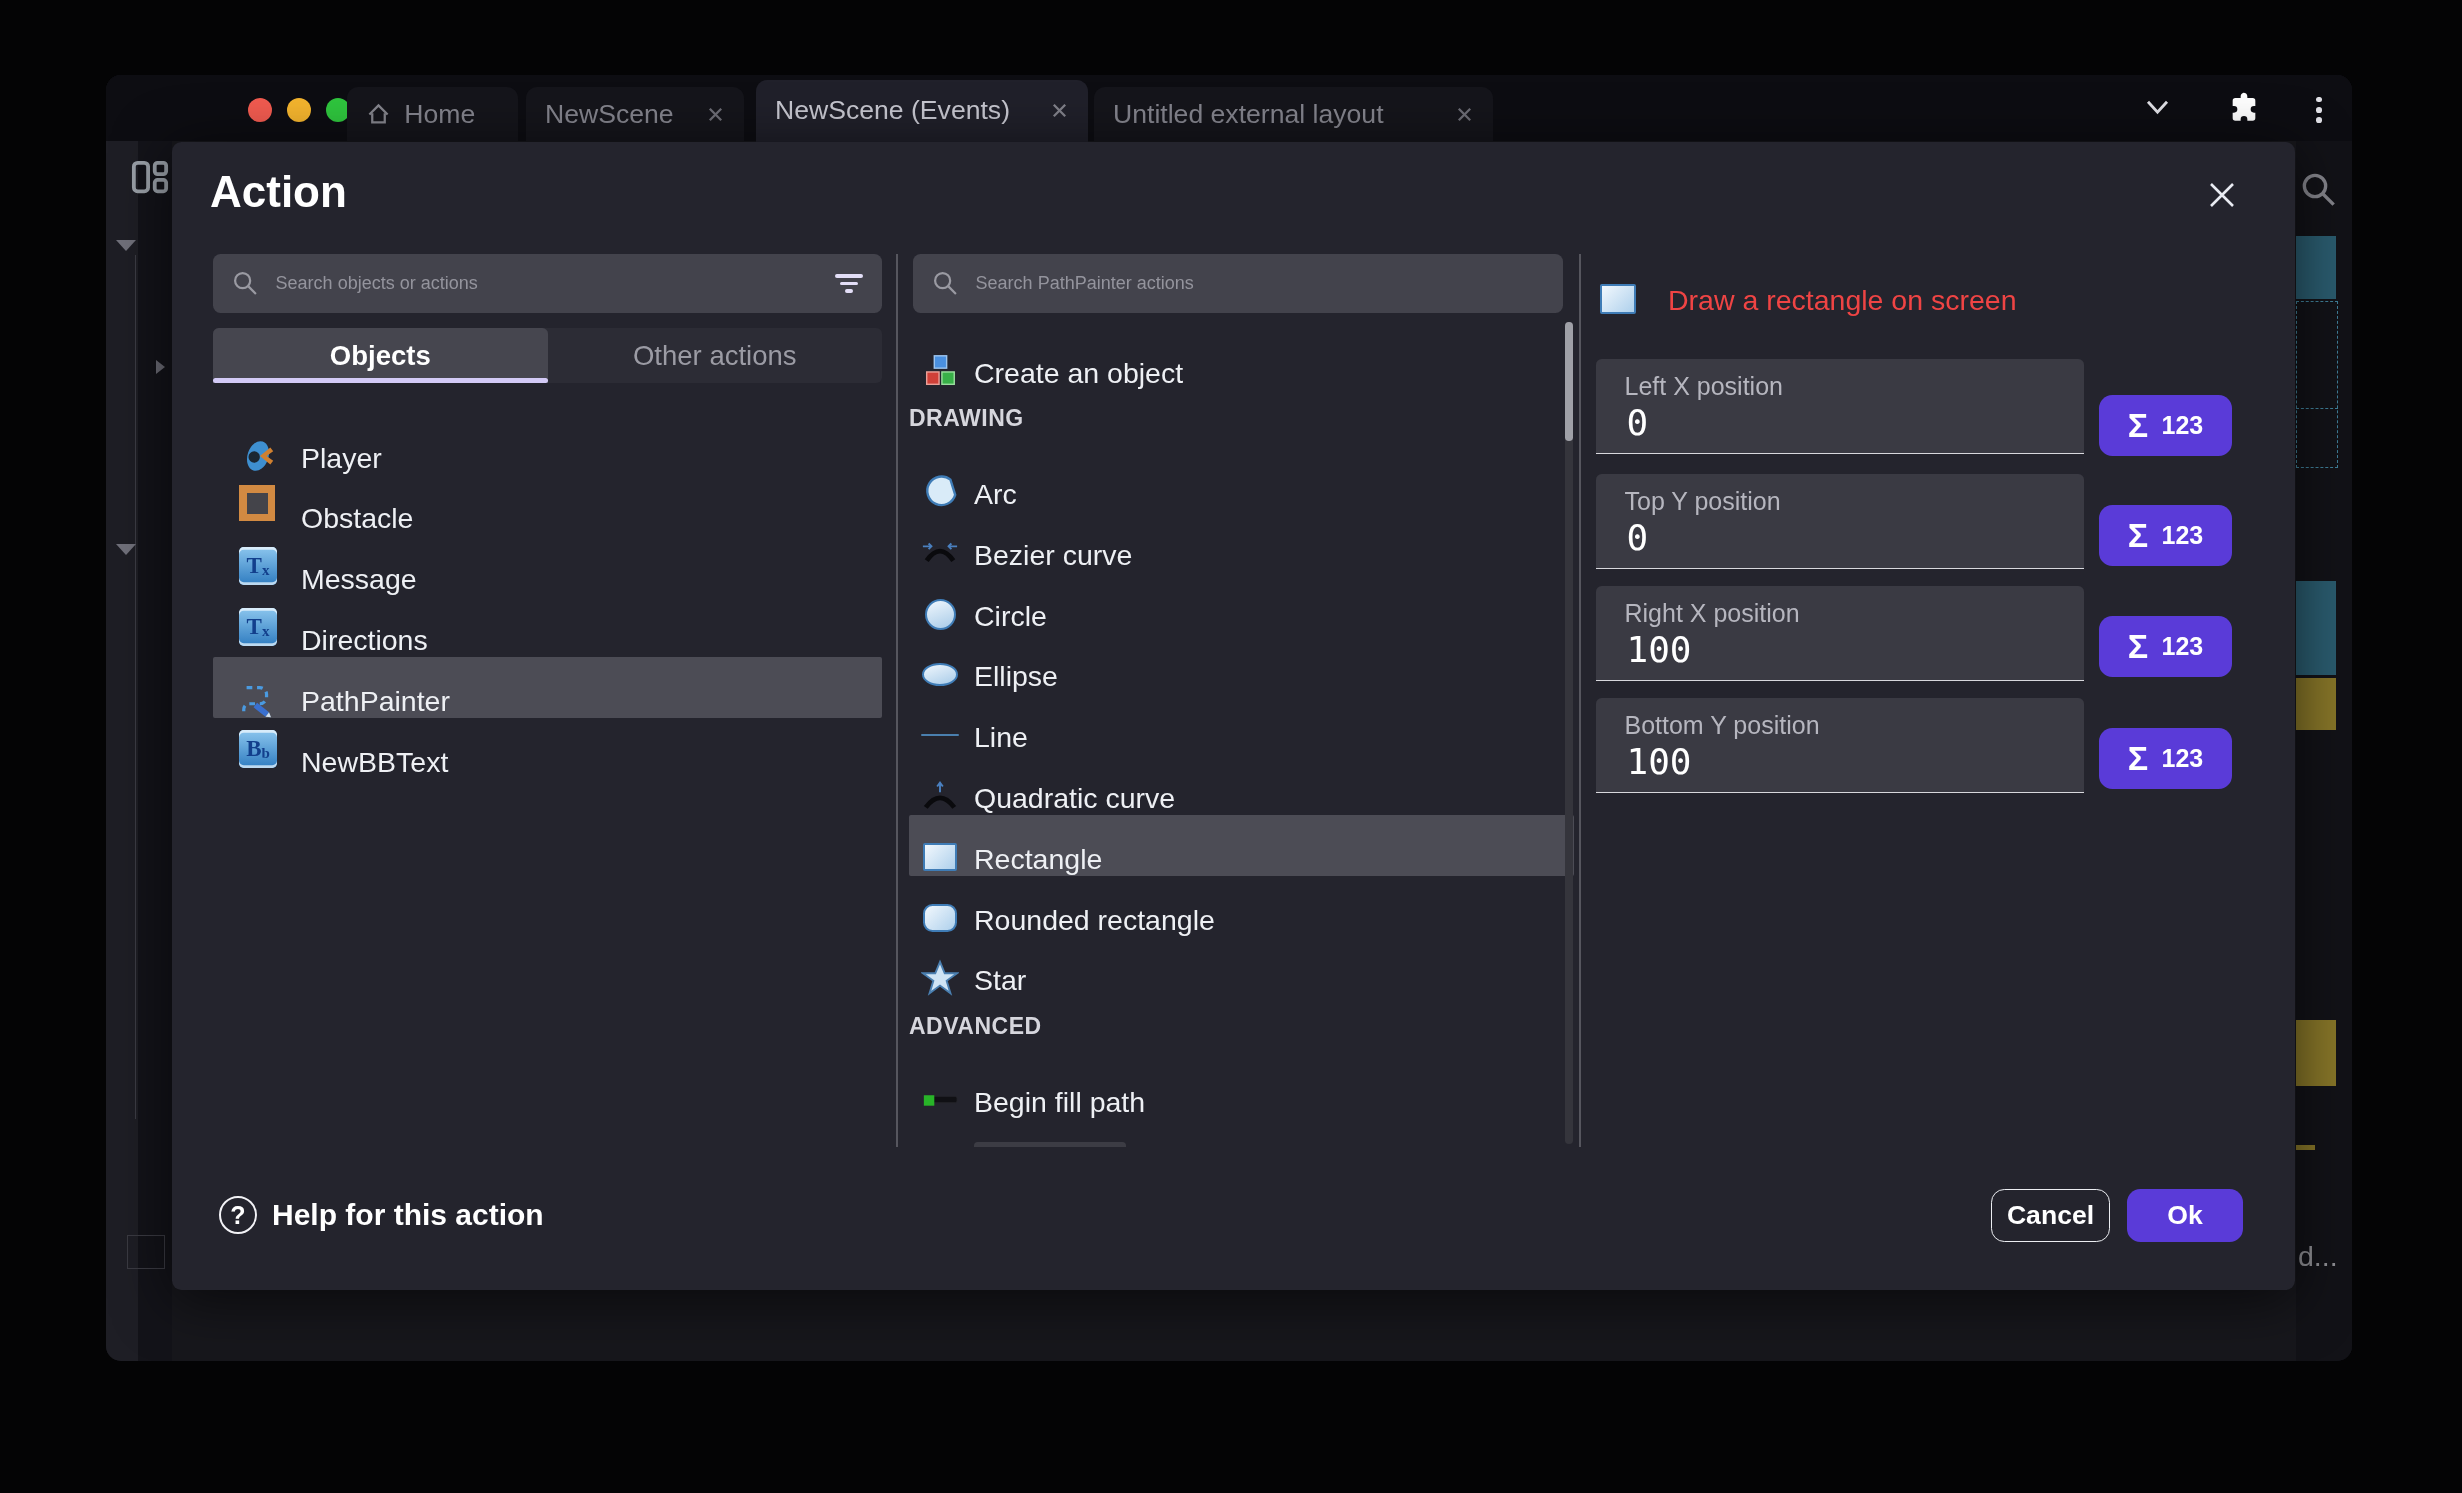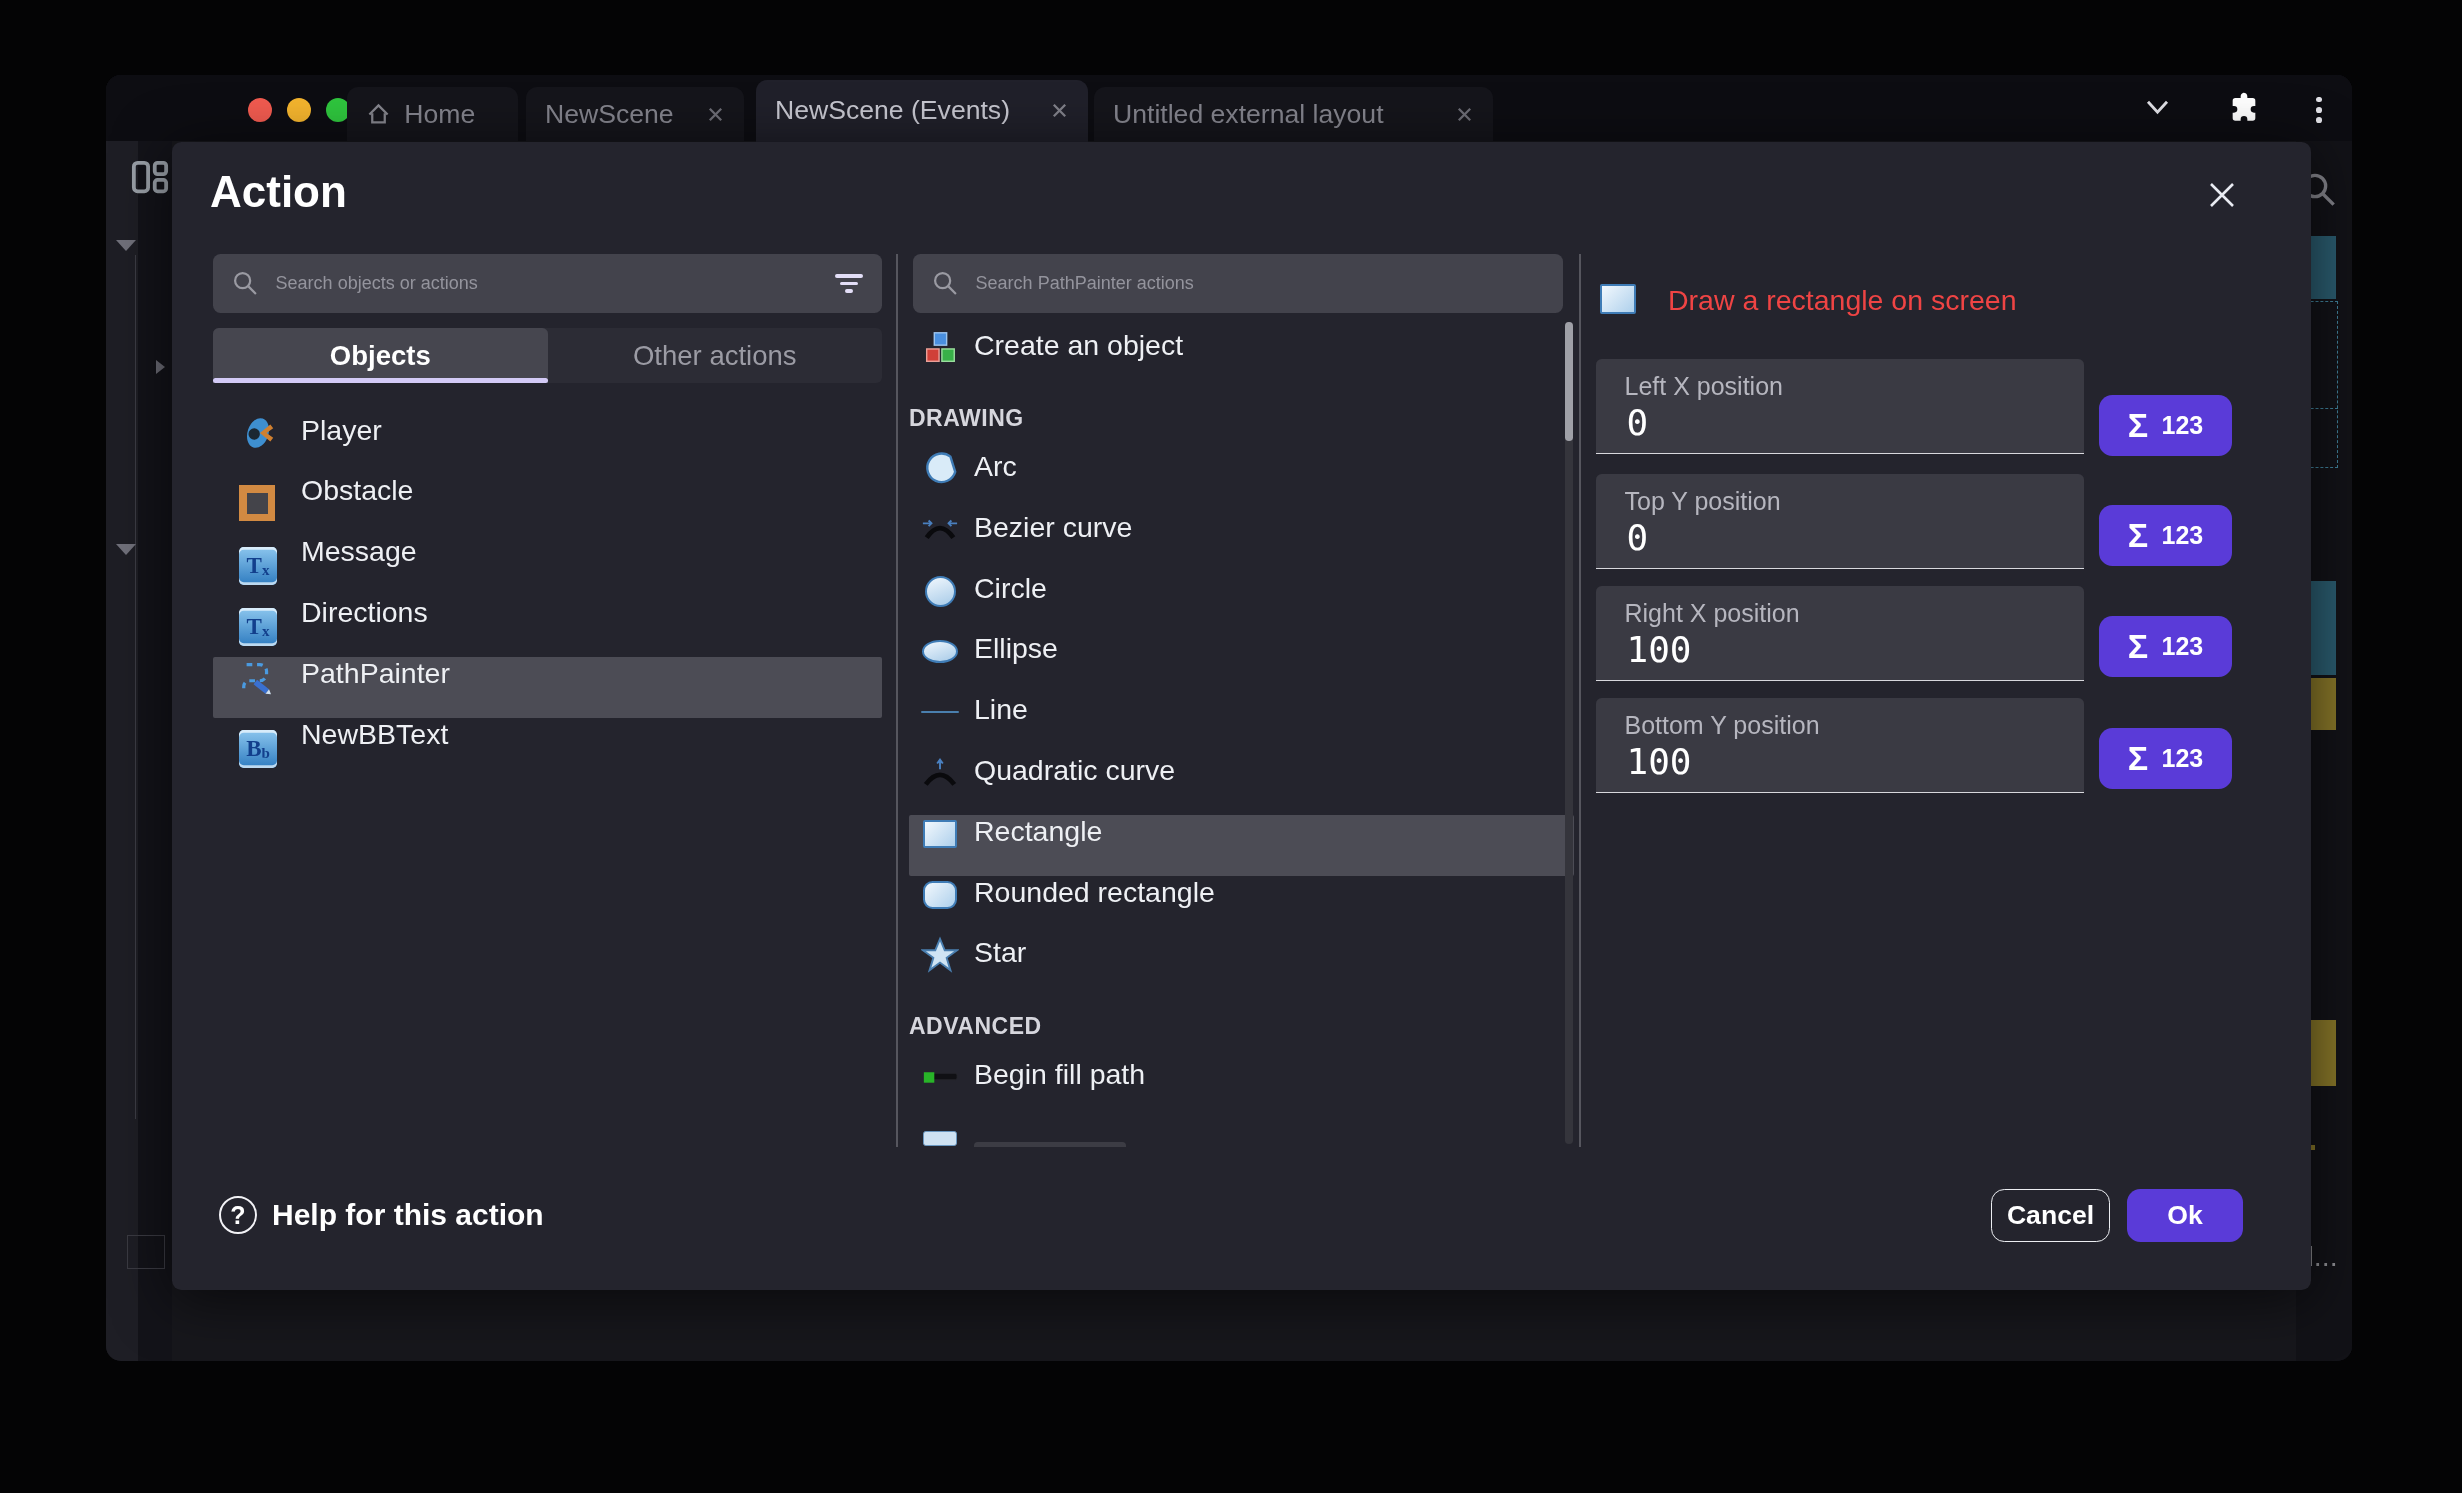--- a/index.html
+++ b/index.html
@@ -22,31 +22,31 @@
   .tri-down{width:0;height:0;border-left:10.4px solid transparent;border-right:10.4px solid transparent;border-top:11.4px solid #70707a;}
   .tri-right{width:0;height:0;border-top:7.6px solid transparent;border-bottom:7.6px solid transparent;border-left:9.5px solid #6a6a74;}
   .vline{width:1.9px;background:#3c3c44;}
   .rstrip{left:2190px;top:66px;width:56px;height:1220px;background:#121217;}
   .blk{left:2190px;width:40px;}
   .dashedbox{left:2190px;top:226px;width:42px;height:167px;border:1.9px dashed #3f7e97;box-sizing:border-box;}
   .dasheddiv{left:2190px;top:333px;width:42px;border-top:1.9px dashed #3f7e97;}
   .outline-sm{left:21px;top:1160px;width:38px;height:34px;border:1.9px solid #3a3a42;box-sizing:border-box;}
   
   #dialog{left:66px;top:67px;width:2123px;height:1148px;background:#24242d;border-radius:9.5px;
-          box-shadow:0 9.5px 57px rgba(0,0,0,.6);padding-left:16px;}
+          box-shadow:0 9.5px 57px rgba(0,0,0,.6);}
   #dlg-title{left:38px;top:25px;font-size:44px;font-weight:700;color:#fff;}
   .searchbox{height:59px;background:#43434c;border-radius:7.6px;display:flex;align-items:center;padding:0 19px;gap:15px;box-sizing:border-box;}
   .searchbox input{background:transparent;border:none;outline:none;color:#e8e8ee;font-size:18px;flex:1;font-family:"Liberation Sans",sans-serif;}
   .searchbox input::placeholder{color:#94949d;}
   .filter span{display:block;height:3.8px;background:#e3def7;border-radius:1.9px;margin:3.8px auto;}
   .seg{left:41px;top:186px;width:669px;height:55px;background:#2c2c35;border-radius:5.7px;display:flex;}
   .seg .opt{flex:1;display:flex;align-items:center;justify-content:center;font-size:27.5px;color:#9b9ba4;position:relative;}
   .seg .opt.active{background:#46464f;color:#fff;font-weight:700;border-radius:5.7px 5.7px 0 0;}
   .seg .opt.active:after{content:"";position:absolute;left:0;right:0;bottom:0px;height:4.7px;background:#d3caf6;border-radius:2.8px;}
-  .row{height:61px;display:flex;align-items:flex-start;font-size:28.5px;color:#eef0f4;box-sizing:border-box;}
+  .row{height:61px;display:flex;align-items:flex-end;font-size:28.5px;color:#eef0f4;box-sizing:border-box;}
   .lrow{left:41px;width:669px;padding-left:88px;}
   .lrow .ic{position:absolute;left:26px;width:38px;height:38px;}
   .sel{background:#4c4c55;border-radius:1.9px;}
   .divline{width:1.9px;background:#56565e;top:112px;height:893px;}
   .mlist{left:737px;top:177px;width:665px;height:828px;overflow:hidden;}
   .mrow{left:0;width:665px;padding-left:65px;position:absolute;}
   .mrow .ic{position:absolute;left:12.3px;width:38px;height:38px;display:flex;align-items:center;justify-content:center;}
   .shead{position:absolute;left:0;font-size:23px;font-weight:700;letter-spacing:0.5px;color:#d6d6dd;}
   .sbar-track{left:1393px;top:180px;width:7.6px;height:822px;background:#35353c;border-radius:3.8px;}
   .sbar-thumb{left:1393px;top:180px;width:7.6px;height:119px;background:#9fa0a7;border-radius:3.8px;}

